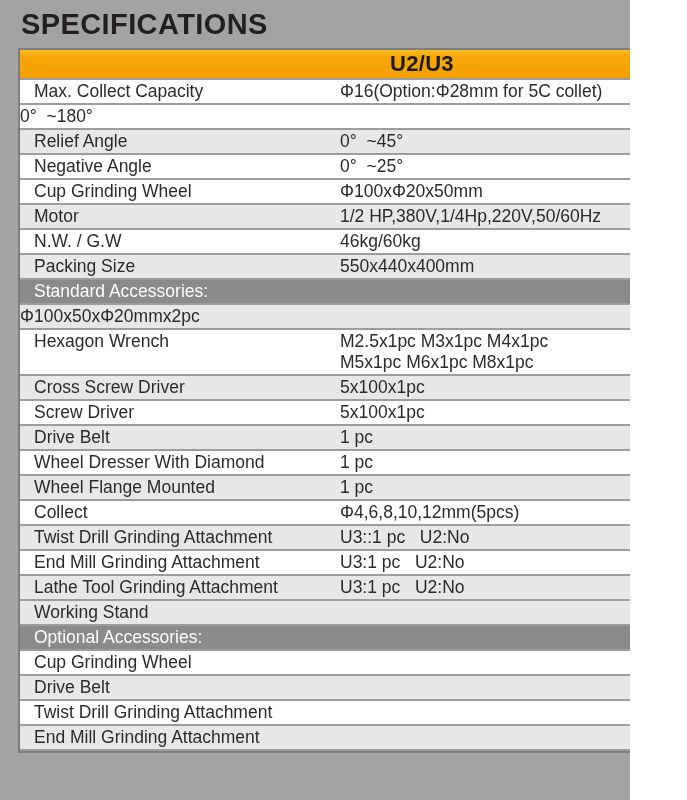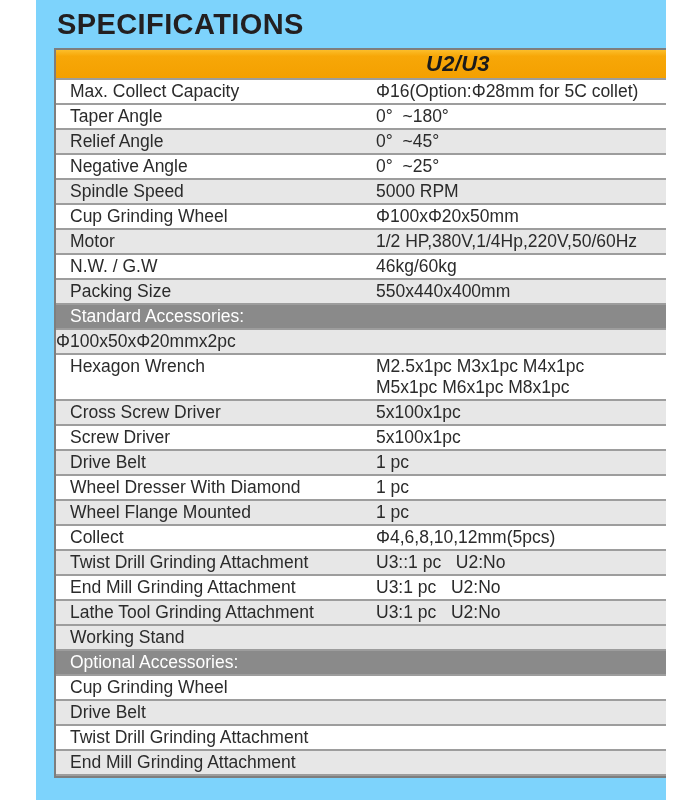--- a/index.html
+++ b/index.html
@@ -1,44 +1,43 @@
 <!DOCTYPE html>
 <html><head>
 <meta charset="utf-8">
 <style>
   * { margin:0; padding:0; box-sizing:border-box; }
   html,body { background:#ffffff; }
   .page {
     position:relative;
     width:630px; height:800px;
-    background:#7dd3fc;
+    background:#a3a3a3;
     font-family:"Liberation Sans", sans-serif;
     overflow:hidden;
-    margin-left:36px;
   }
   .page-title {
     position:absolute; left:21px; top:8px;
     font-size:29px; font-weight:bold;
     letter-spacing:0.4px;
     color:#231f20;
   }
   .spec-table {
     position:absolute; left:18px; top:48px;
     width:654px;
     border:2px solid var(--border-outer);
     background:#ffffff;
   }
   .table-header {
     height:28px;
     background:linear-gradient(180deg, #fcbe2a 0%, var(--accent) 22%, #f4a000 100%);
     display:flex; align-items:center;
   }
   .table-header .header-text {
     margin-left:370px;
-    font-size:22px; font-weight:bold; font-style:italic;
+    font-size:22px; font-weight:bold; 
     color:#1b1b1b;
     letter-spacing:0.3px;
   }
   .row {
     display:flex;
     border-top:2px solid var(--border-row);
     background:#ffffff;
   }
   .row.shaded { background:var(--shaded); }
   .row.section { background:var(--section-bg); }
@@ -66,34 +65,29 @@
   <div class="spec-table">
     <div class="table-header">
       <span class="header-text">U2/U3</span>
     </div>
     <div id="rows">
         <div class="row">
           <div class="cell label">Max. Collect Capacity</div>
           <div class="cell value">Φ16(Option:Φ28mm for 5C collet)</div>
         </div>
         <div class="row">
-          <div class="cell label">Taper Angle</div>
           <div class="cell value">0°  ~180°</div>
         </div>
         <div class="row shaded">
           <div class="cell label">Relief Angle</div>
           <div class="cell value">0°  ~45°</div>
         </div>
         <div class="row">
           <div class="cell label">Negative Angle</div>
           <div class="cell value">0°  ~25°</div>
-        </div>
-        <div class="row shaded">
-          <div class="cell label">Spindle Speed</div>
-          <div class="cell value">5000 RPM</div>
         </div>
         <div class="row">
           <div class="cell label">Cup Grinding Wheel</div>
           <div class="cell value">Φ100xΦ20x50mm</div>
         </div>
         <div class="row shaded">
           <div class="cell label">Motor</div>
           <div class="cell value">1/2 HP,380V,1/4Hp,220V,50/60Hz</div>
         </div>
         <div class="row">

